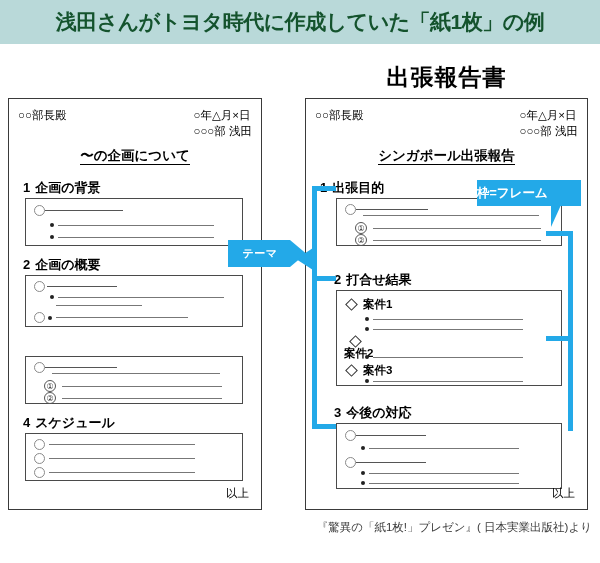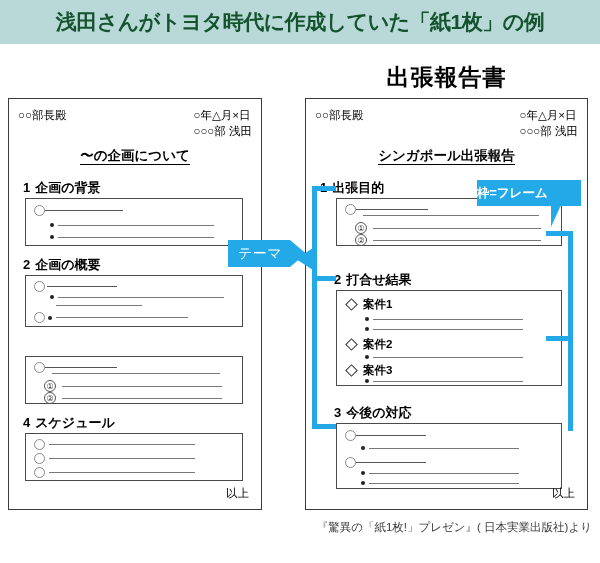--- a/index.html
+++ b/index.html
@@ -98,21 +98,21 @@
   
   .blue { position: absolute; background: #23a9e8; }
 
   .theme-tag {
     position: absolute; left: 228px; top: 240px; width: 78px; height: 27px;
   }
   .theme-tag svg { display: block; }
   .theme-text {
     position: absolute; left: 0; top: 0; width: 64px; height: 27px;
     display: flex; align-items: center; justify-content: center;
-    font-size: 14px; font-weight: normal; color: #fff; letter-spacing: 0.5px;
+    font-size: 11px; font-weight: bold; color: #fff; letter-spacing: 0.5px;
   }
 
   .callout {
     position: absolute; left: 477px; top: 180px; width: 104px; height: 26px;
     background: #23a9e8; display: flex; align-items: center; justify-content: flex-start;
   }
   .callout-text {
     font-size: 12.5px; font-weight: bold; color: #fff; letter-spacing: 0px;
     white-space: nowrap;
   }
@@ -279,21 +279,21 @@
           <div class="item-label" style="margin-left:7px;text-align:right;">案件1</div>
         </div>
         <div class="row" style="left:28px; top:26px;">
           <div class="dot"></div>
           <div class="rule thin" style="width:150px; margin-left:4px;"></div>
         </div>
         <div class="row" style="left:28px; top:36px;">
           <div class="dot"></div>
           <div class="rule thin" style="width:150px; margin-left:4px;"></div>
         </div>
-        <div class="row" style="left:10px; top:46px;">
+        <div class="row" style="left:0; top:46px;flex-direction:column;">
           <div class="diam"></div>
           <div class="item-label" style="margin-left:7px;">案件2</div>
         </div>
         <div class="row" style="left:28px; top:64px;">
           <div class="dot"></div>
           <div class="rule thin" style="width:150px; margin-left:4px;"></div>
         </div>
         <div class="row" style="left:10px; top:72px;">
           <div class="diam"></div>
           <div class="item-label" style="margin-left:7px;">案件3</div>

